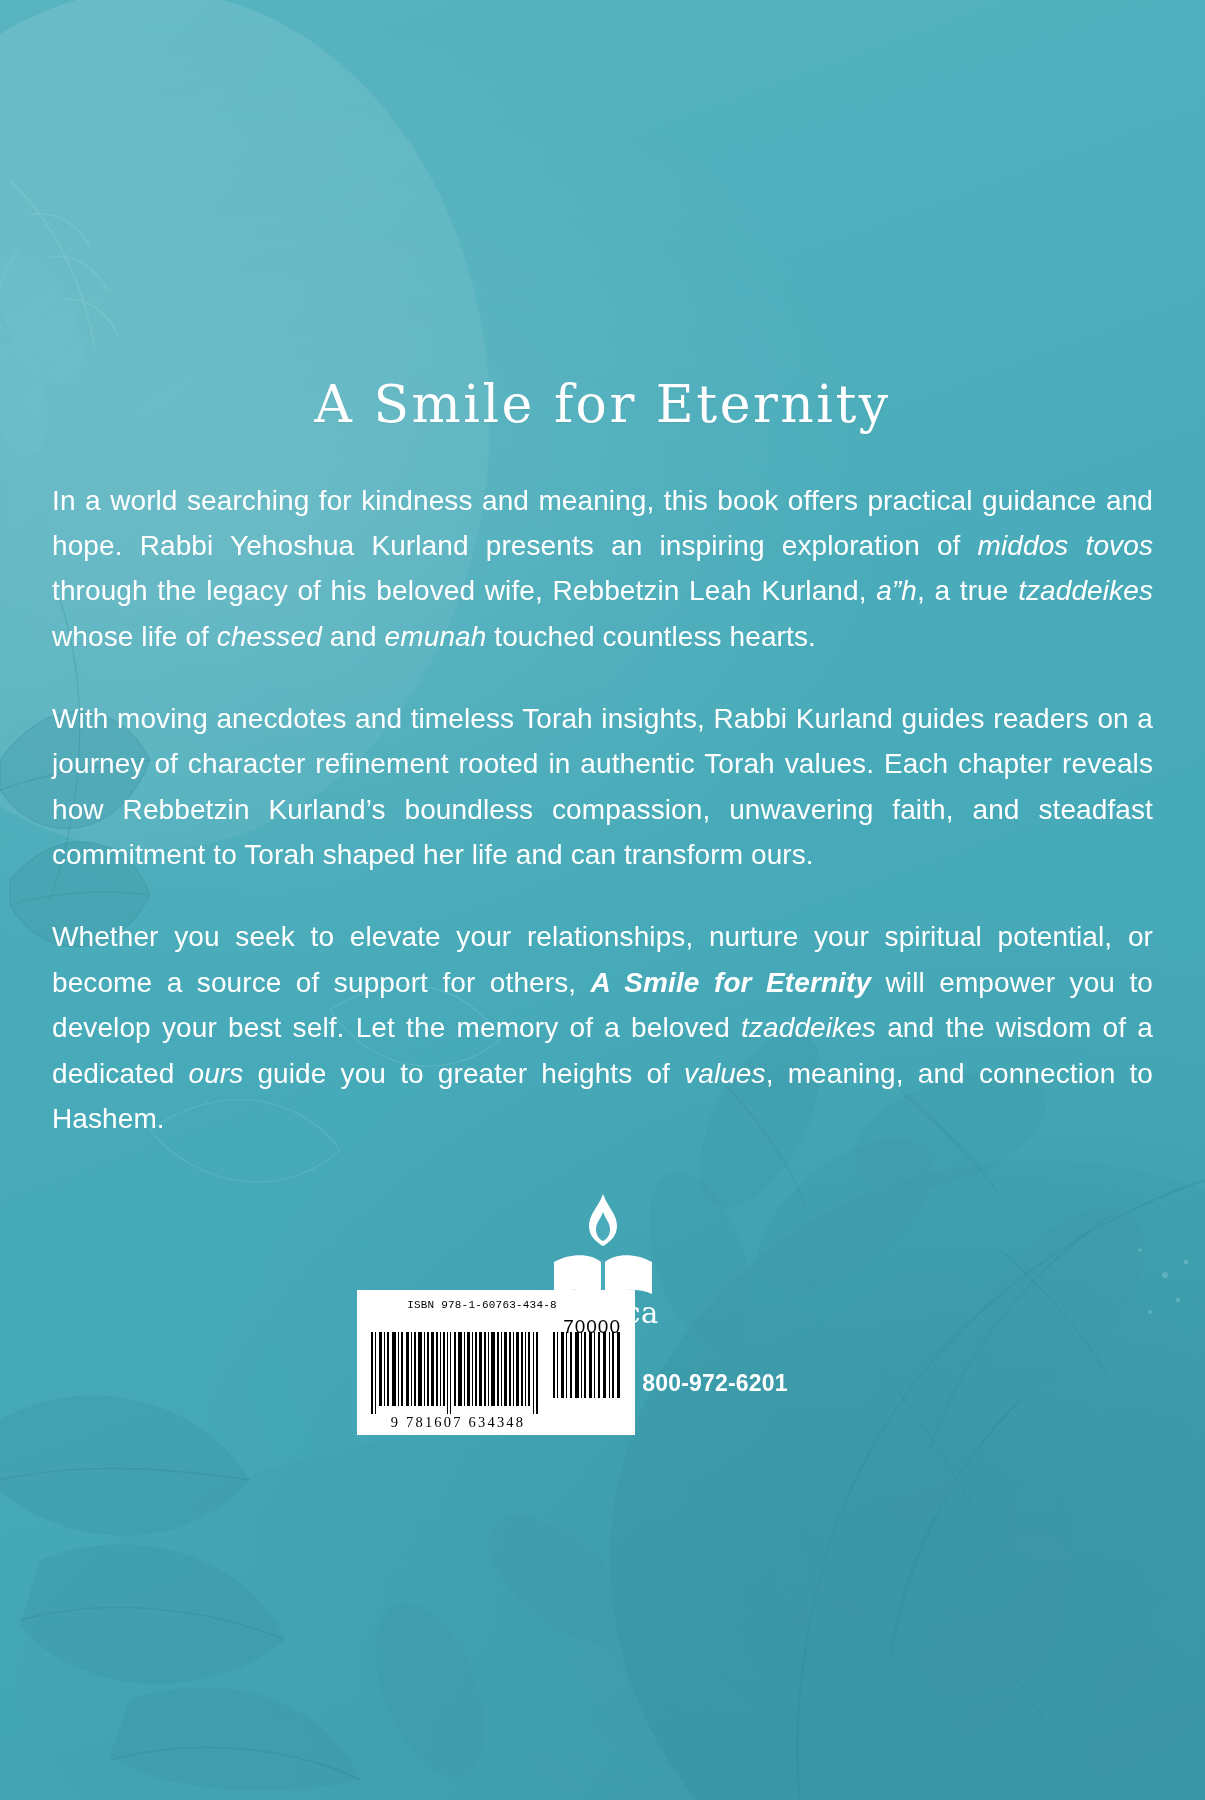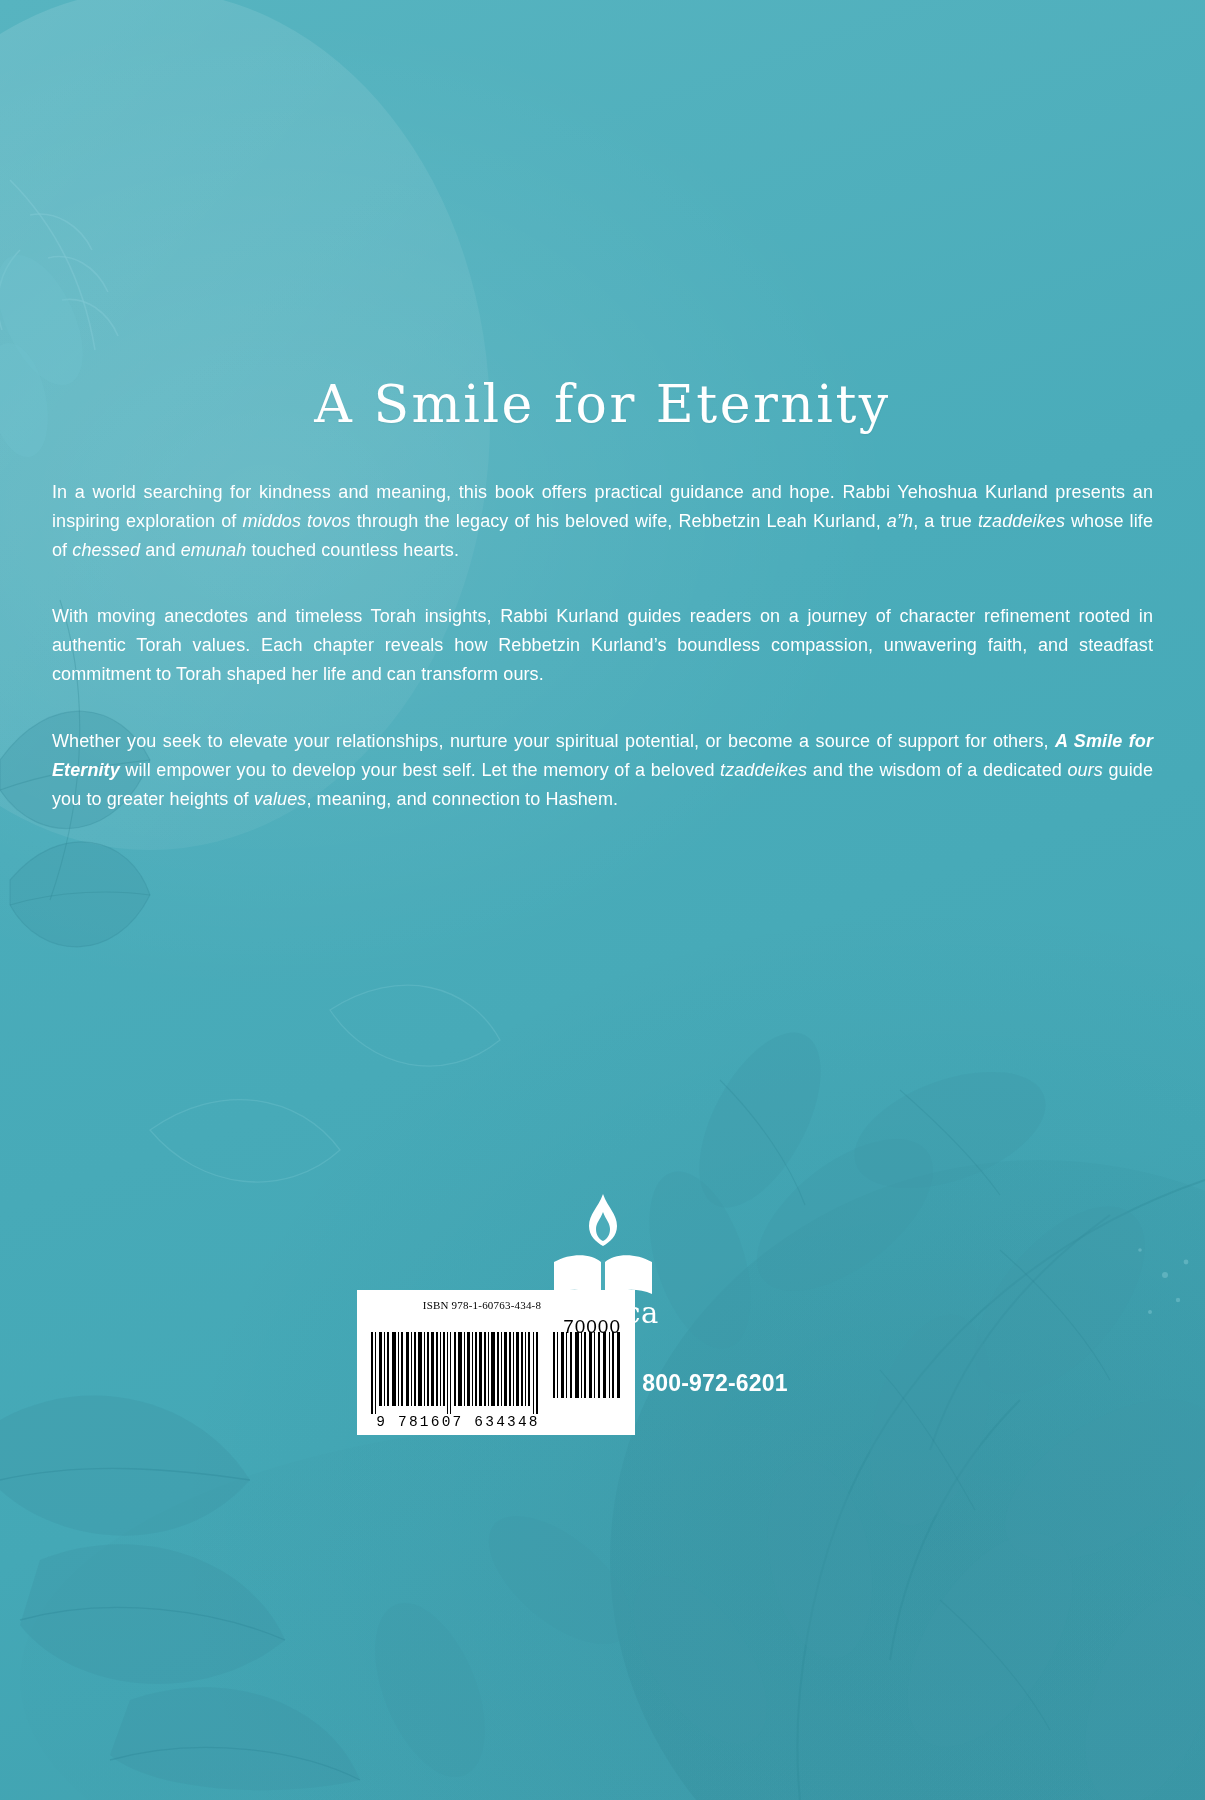--- a/index.html
+++ b/index.html
@@ -50,21 +50,21 @@
     font-weight: 400;
     font-size: 52px;
     letter-spacing: 2.5px;
     line-height: 1.05;
     text-shadow: 0 1px 2px rgba(0,0,0,0.06);
   }
 
   .blurb {
     margin: 46px 0 0 0;
     color: #ffffff;
-    font-size: 18px;
+    font-size: 28px;
     line-height: 1.62;
     text-align: justify;
     text-justify: inter-word;
     font-weight: 300;
     letter-spacing: 0.1px;
   }
   .blurb + .blurb { margin-top: 37px; }
   .blurb i { font-style: italic; }
   .blurb b { font-weight: 700; font-style: italic; }
 
@@ -112,21 +112,21 @@
     position: absolute;
     left: 357px;
     top: 1290px;
     width: 278px;
     height: 145px;
     background: #ffffff;
     box-sizing: border-box;
     padding: 7px 10px 6px 10px;
   }
   .isbn-text {
-    font-family: Liberation Serif, serif;
+    font-family: Liberation Mono, monospace;
     font-size: 11px;
     color: #000;
     text-align: center;
     letter-spacing: 0.2px;
     margin-top: 2px;
     margin-left: -28px;
   }
   .price-code {
     position: absolute;
     right: 14px;
@@ -149,21 +149,21 @@
     top: 42px;
     width: 68px;
     height: 66px;
   }
   .bars-main svg, .bars-addon svg { display:block; width:100%; height:100%; }
   .ean-digits {
     position: absolute;
     left: 10px;
     top: 124px;
     width: 182px;
-    font-family: Liberation Mono, monospace;
+    font-family: Liberation Serif, serif;
     font-size: 14.5px;
     letter-spacing: 2.2px;
     color: #000;
     text-align: center;
   }
 </style>
 </head>
 <body>
 
 <div id="cover">

